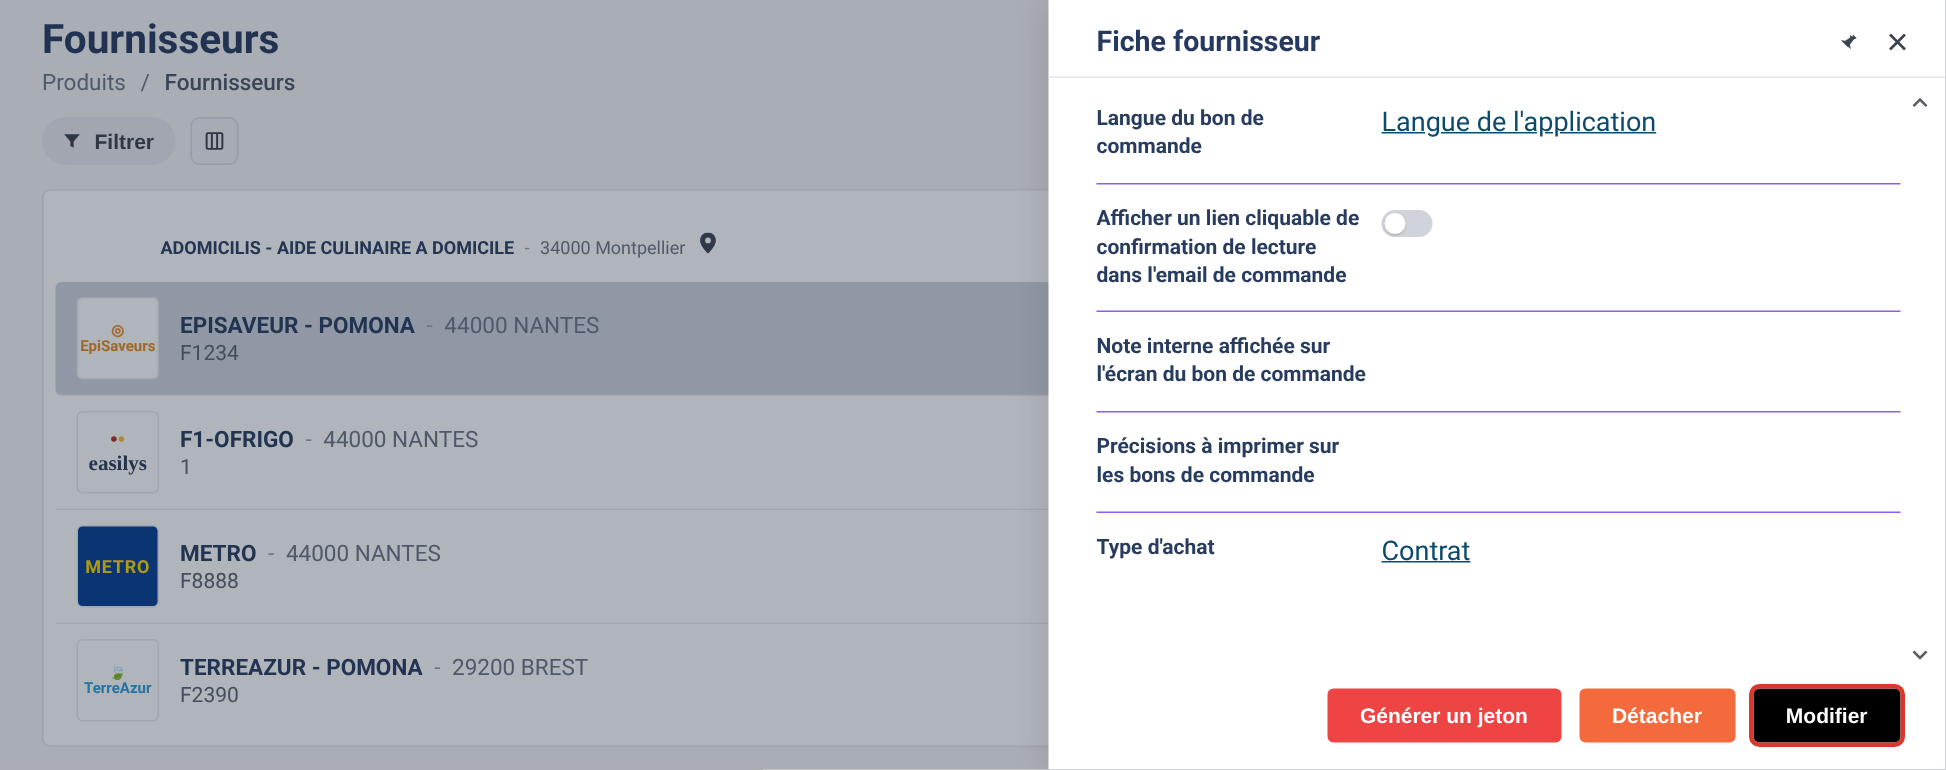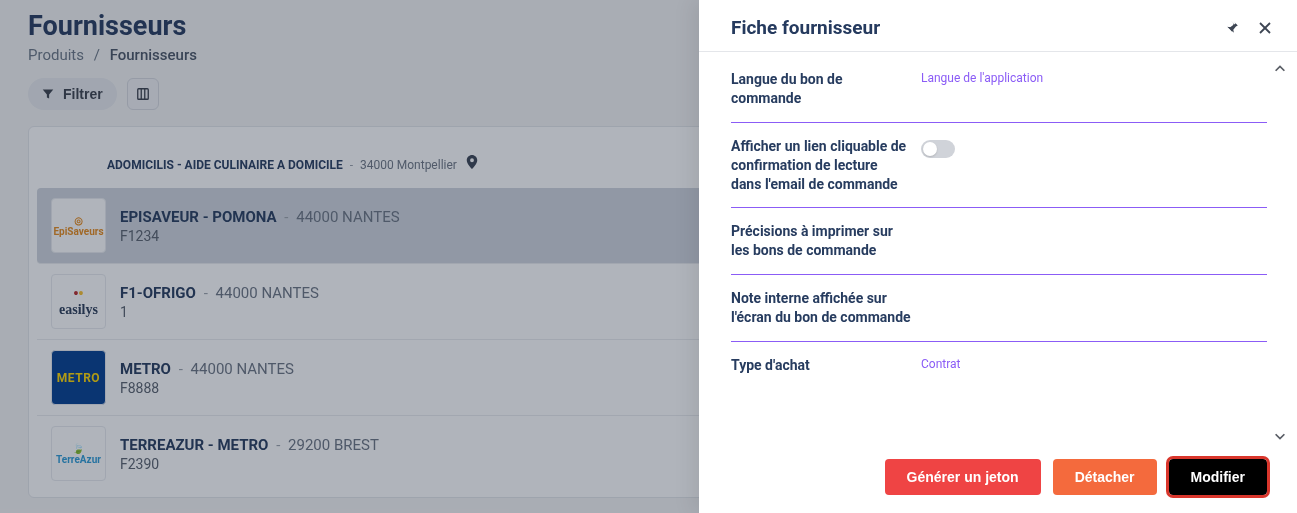--- a/index.html
+++ b/index.html
@@ -178,23 +178,24 @@
   .field:last-child { border-bottom: none;}
   .field-label {
     width: 180px;
     font-size: 14px;
     font-weight: 700;
     color: #273c5f;
     line-height: 1.35;
   }
   .field-value {
     flex: 1;
-    font-size: 12px;
-    color: #8b5cf6;
+    font-size: 18px;
+    color: #0c4a6e;
     padding-top: 1px;
+    text-decoration: underline;
   }
   .toggle {
     width: 34px; height: 18px;
     background: #d0d3d9;
     border-radius: 9px;
     position: relative;
     display: inline-block;
     margin-top: 2px;
   }
   .toggle::after {
@@ -318,21 +319,21 @@
         <div class="row-code">F8888</div>
       </div>
     </div>
 
     <div class="row">
       <div class="logo terreazur">
         <div>🍃<br>TerreAzur</div>
       </div>
       <div class="row-info">
         <div class="row-title">
-          <span class="name">TERREAZUR - METRO</span>
+          <span class="name">TERREAZUR - POMONA</span>
           <span class="dash">-</span>
           <span class="city">29200 BREST</span>
         </div>
         <div class="row-code">F2390</div>
       </div>
     </div>
 
   </div>
 </div>
 
@@ -371,26 +372,26 @@
     </div>
 
     <div class="field">
       <div class="field-label">Afficher un lien cliquable de confirmation de lecture dans l'email de commande</div>
       <div class="field-value">
         <span class="toggle"></span>
       </div>
     </div>
 
     <div class="field">
+      <div class="field-label">Note interne affichée sur l'écran du bon de commande</div>
+      <div class="field-value"></div>
+    </div>
+
+    <div class="field">
       <div class="field-label">Précisions à imprimer sur les bons de commande</div>
-      <div class="field-value"></div>
-    </div>
-
-    <div class="field">
-      <div class="field-label">Note interne affichée sur l'écran du bon de commande</div>
       <div class="field-value"></div>
     </div>
 
     <div class="field" style="border-bottom:none;">
       <div class="field-label">Type d'achat</div>
       <div class="field-value">Contrat</div>
     </div>
 
     <span class="caret-down-panel">
       <svg width="14" height="14" viewBox="0 0 16 16" fill="none" stroke="currentColor" stroke-width="2">

